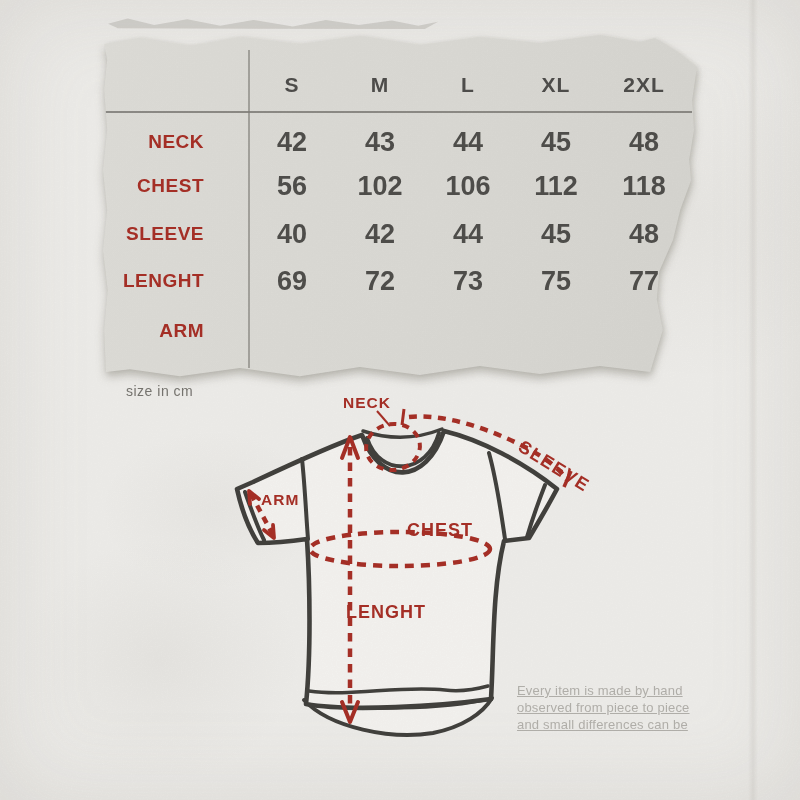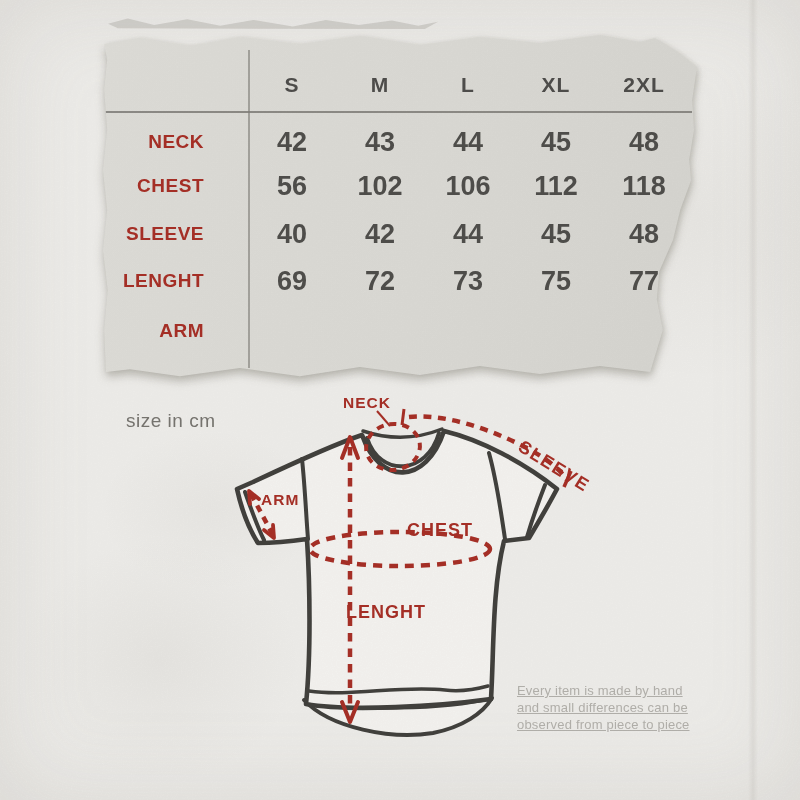--- a/index.html
+++ b/index.html
@@ -43,21 +43,21 @@
   .vline{position:absolute;left:148px;top:20px;width:2px;height:318px;background:#8f8d88;opacity:.75;}
   .hline{position:absolute;left:4px;top:81px;right:8px;height:2px;background:#7c7a75;opacity:.85;}
 
   .trow{position:absolute;left:0;width:100%;height:36px;display:flex;align-items:center;}
   .rlabel{width:148px;box-sizing:border-box;text-align:right;padding-right:44px;
     color:var(--accent-red);font-weight:bold;font-size:19px;letter-spacing:0.5px;}
   .vals{display:flex;width:440px;}
   .cell{flex:1;text-align:center;color:var(--value-text);font-weight:bold;font-size:27px;}
   .hcell{flex:1;text-align:center;color:#4a4947;font-weight:bold;font-size:21px;letter-spacing:1px;}
 
-  .size-note{position:absolute;left:126px;top:410px;font-size:19px;color:var(--muted-text);letter-spacing:0.5px;}
+  .size-note{position:absolute;left:126px;top:383px;font-size:14px;color:var(--muted-text);letter-spacing:0.5px;}
 
   .footnote{position:absolute;left:517px;top:682px;font-size:13px;line-height:17px;
     color:var(--footnote-text);letter-spacing:0.2px;text-decoration:underline;}
 
   .diagram-svg{position:absolute;left:0;top:0;width:800px;height:800px;}
   .grain-svg{position:absolute;left:0;top:0;width:800px;height:800px;pointer-events:none;opacity:0.05;}
 
   .ink-line{stroke:var(--ink);fill:none;stroke-linecap:round;stroke-linejoin:round;}
   .shirt-body{fill:var(--shirt-fill);stroke:var(--ink);stroke-linecap:round;stroke-linejoin:round;}
   .red-line{stroke:var(--accent-red);fill:none;stroke-linecap:butt;stroke-linejoin:round;}
@@ -190,22 +190,22 @@
       <div class="trow" style="top:283px;">
         <div class="rlabel">ARM</div>
       </div>
     </div>
   </div>
 
   <div class="size-note">size in cm</div>
 
   <div class="footnote">
     <div>Every item is made by hand</div>
+    <div>observed from piece to piece</div>
     <div>and small differences can be</div>
-    <div>observed from piece to piece</div>
   </div>
 
   <svg class="grain-svg" viewBox="0 0 800 800">
     <defs>
       <filter id="grain">
         <feTurbulence type="fractalNoise" baseFrequency="0.8" numOctaves="2" stitchTiles="stitch"></feTurbulence>
         <feColorMatrix type="matrix" values="0 0 0 0 0.25  0 0 0 0 0.24  0 0 0 0 0.22  0.7 0.7 0.7 0 0"></feColorMatrix>
       </filter>
     </defs>
     <rect x="0" y="0" width="800" height="800" filter="url(#grain)"></rect>

